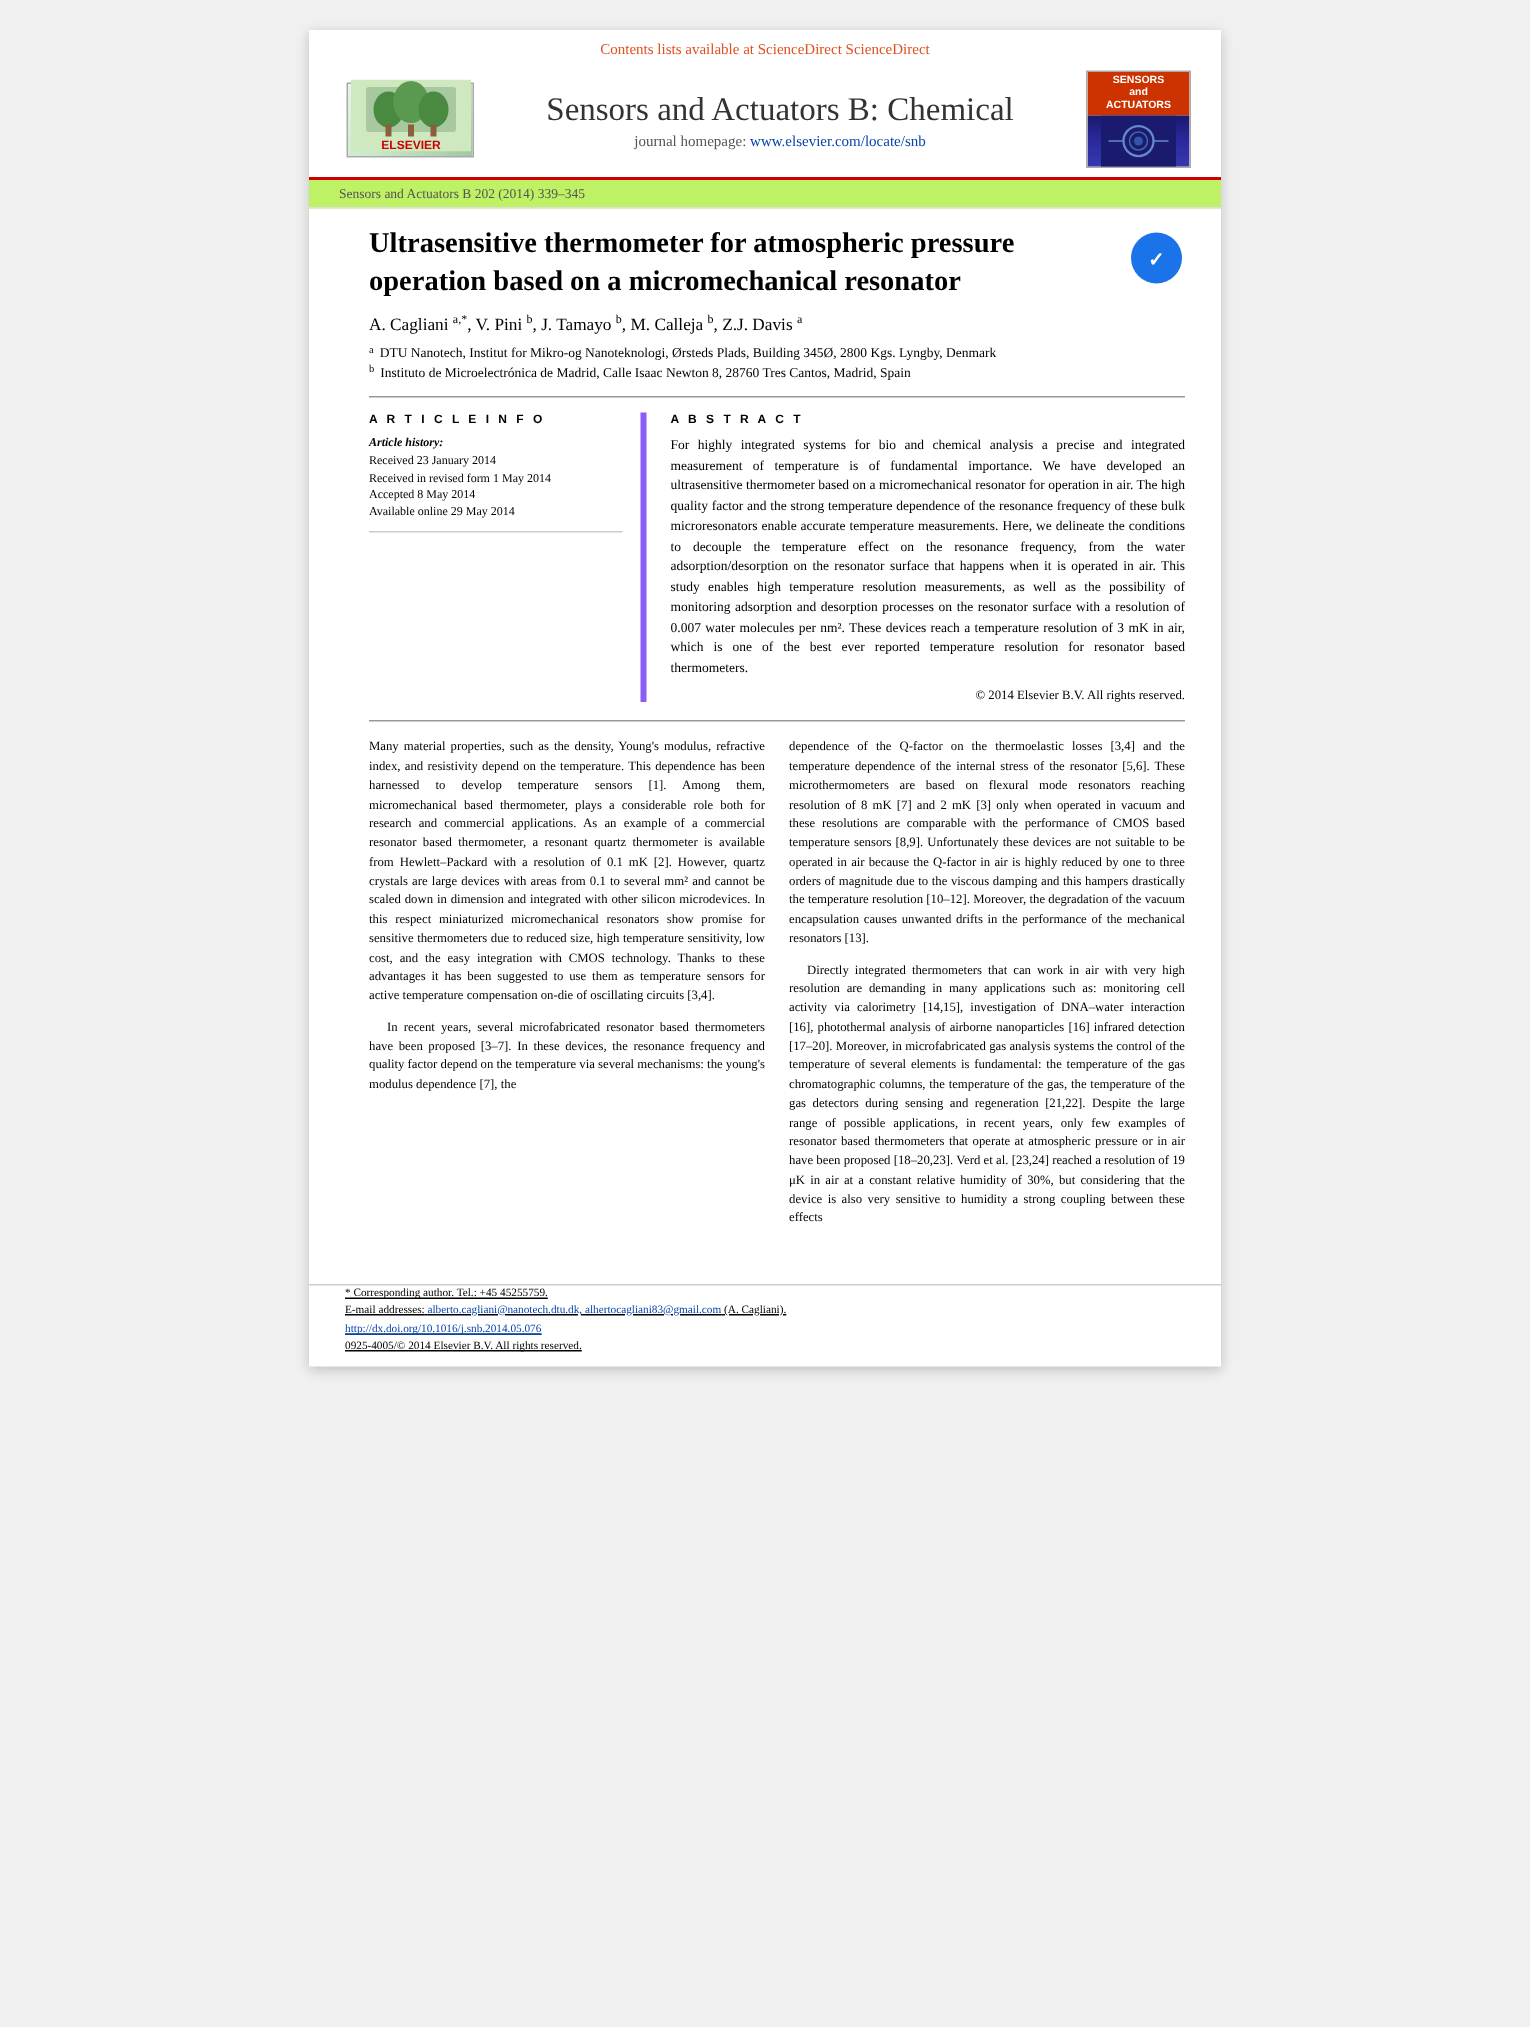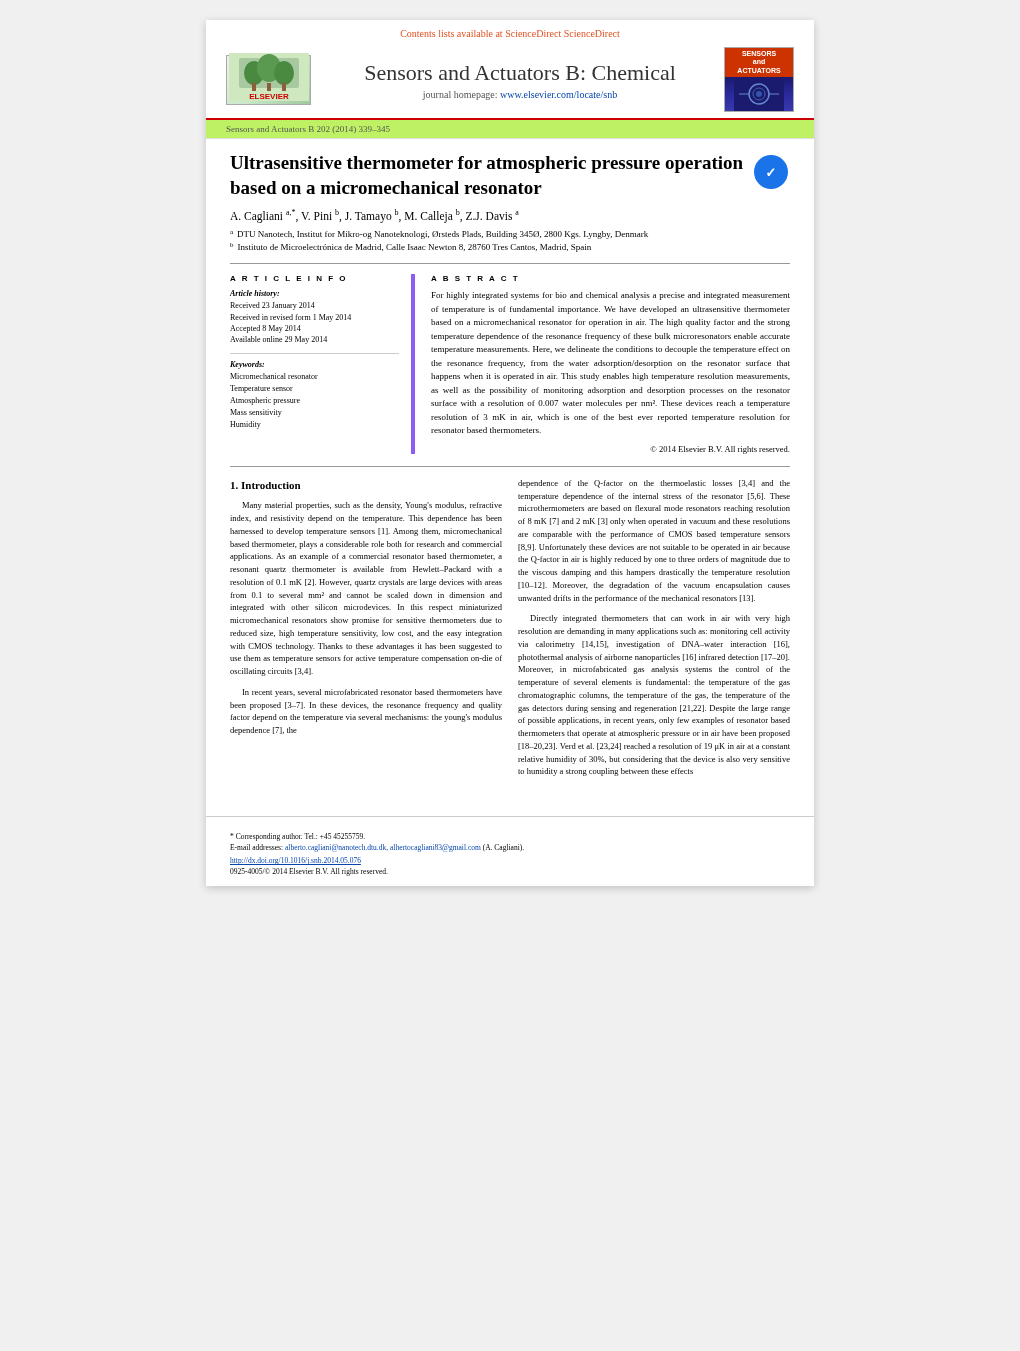--- a/index.html
+++ b/index.html
@@ -33,21 +33,21 @@
       display: flex;
       align-items: center;
       justify-content: space-between;
       padding: 4px 0 6px 0;
     }
     .elsevier-logo {
       width: 90px;
       height: 55px;
       display: flex;
       flex-direction: column;
-      align-items: flex-start;
+      align-items: flex-end;
       justify-content: center;
     }
     .elsevier-img {
       width: 85px;
       height: 50px;
       background: linear-gradient(135deg, #e8f4e8 0%, #c8e8c8 50%, #a0c8a0 100%);
       border: 1px solid #aaa;
       display: flex;
       align-items: flex-end;
       justify-content: center;
@@ -102,22 +102,21 @@
     
     .doi-bar {
       background: #bef264;
       padding: 4px 20px;
       font-size: 9px;
       color: #555;
       border-bottom: 1px solid #ddd;
     }
     
     .article-body {
-      padding: 12px 24px 20px 8px;
-      margin-left: 16px;
+      padding: 12px 24px 20px 40px;
     }
     
     .article-title-section {
       display: flex;
       align-items: flex-start;
       margin-bottom: 8px;
     }
     .article-title {
       font-size: 19px;
       font-weight: bold;
@@ -240,23 +239,24 @@
       color: #000;
       margin-bottom: 6px;
     }
     .paragraph {
       margin-bottom: 8px;
       text-indent: 12px;
     }
     .paragraph:first-of-type { text-indent: 0; }
     
     .footer-area {
-      padding: 15px 24px 10px 24px;
+      padding: 0 24px 10px 24px;
       border-top: 1px solid #ccc;
       margin-top: 10px;
+      text-decoration: underline;
     }
     .footer-note {
       font-size: 7.5px;
       color: #000;
       line-height: 1.4;
     }
     .footer-note a { color: #0645ad; text-decoration: none; }
     .footer-doi {
       font-size: 7.5px;
       color: #0645ad;
@@ -362,45 +362,34 @@
       <div class="article-info-col">
         <div class="section-header">A R T I C L E   I N F O</div>
         <div class="info-group">
           <div class="info-label">Article history:</div>
           <div class="info-text">Received 23 January 2014</div>
           <div class="info-text">Received in revised form 1 May 2014</div>
           <div class="info-text">Accepted 8 May 2014</div>
           <div class="info-text">Available online 29 May 2014</div>
         </div>
         <hr style="border:none;border-top:1px solid #ccc;margin:6px 0;">
-        <div class="info-group">
-          <div class="info-label">Keywords:</div>
-          <div class="keywords-list">
-            <div>Micromechanical resonator</div>
-            <div>Temperature sensor</div>
-            <div>Atmospheric pressure</div>
-            <div>Mass sensitivity</div>
-            <div>Humidity</div>
-          </div>
-        </div>
       </div>
 
       <div class="abstract-col">
         <div class="section-header">A B S T R A C T</div>
         <div class="abstract-text">For highly integrated systems for bio and chemical analysis a precise and integrated measurement of temperature is of fundamental importance. We have developed an ultrasensitive thermometer based on a micromechanical resonator for operation in air. The high quality factor and the strong temperature dependence of the resonance frequency of these bulk microresonators enable accurate temperature measurements. Here, we delineate the conditions to decouple the temperature effect on the resonance frequency, from the water adsorption/desorption on the resonator surface that happens when it is operated in air. This study enables high temperature resolution measurements, as well as the possibility of monitoring adsorption and desorption processes on the resonator surface with a resolution of 0.007 water molecules per nm². These devices reach a temperature resolution of 3 mK in air, which is one of the best ever reported temperature resolution for resonator based thermometers.</div>
         <div class="copyright-line">© 2014 Elsevier B.V. All rights reserved.</div>
       </div>
     </div>
 
     <hr class="section-divider">
 
     <div class="main-two-col">
 
       <div class="main-col">
-        <div class="section-title">1.  Introduction</div>
         <div class="paragraph">Many material properties, such as the density, Young's modulus, refractive index, and resistivity depend on the temperature. This dependence has been harnessed to develop temperature sensors [1]. Among them, micromechanical based thermometer, plays a considerable role both for research and commercial applications. As an example of a commercial resonator based thermometer, a resonant quartz thermometer is available from Hewlett–Packard with a resolution of 0.1 mK [2]. However, quartz crystals are large devices with areas from 0.1 to several mm² and cannot be scaled down in dimension and integrated with other silicon microdevices. In this respect miniaturized micromechanical resonators show promise for sensitive thermometers due to reduced size, high temperature sensitivity, low cost, and the easy integration with CMOS technology. Thanks to these advantages it has been suggested to use them as temperature sensors for active temperature compensation on-die of oscillating circuits [3,4].</div>
         <div class="paragraph">In recent years, several microfabricated resonator based thermometers have been proposed [3–7]. In these devices, the resonance frequency and quality factor depend on the temperature via several mechanisms: the young's modulus dependence [7], the</div>
       </div>
 
       <div class="main-col">
         <div class="paragraph" style="text-indent:0">dependence of the Q-factor on the thermoelastic losses [3,4] and the temperature dependence of the internal stress of the resonator [5,6]. These microthermometers are based on flexural mode resonators reaching resolution of 8 mK [7] and 2 mK [3] only when operated in vacuum and these resolutions are comparable with the performance of CMOS based temperature sensors [8,9]. Unfortunately these devices are not suitable to be operated in air because the Q-factor in air is highly reduced by one to three orders of magnitude due to the viscous damping and this hampers drastically the temperature resolution [10–12]. Moreover, the degradation of the vacuum encapsulation causes unwanted drifts in the performance of the mechanical resonators [13].</div>
         <div class="paragraph" style="text-indent:12px">Directly integrated thermometers that can work in air with very high resolution are demanding in many applications such as: monitoring cell activity via calorimetry [14,15], investigation of DNA–water interaction [16], photothermal analysis of airborne nanoparticles [16] infrared detection [17–20]. Moreover, in microfabricated gas analysis systems the control of the temperature of several elements is fundamental: the temperature of the gas chromatographic columns, the temperature of the gas, the temperature of the gas detectors during sensing and regeneration [21,22]. Despite the large range of possible applications, in recent years, only few examples of resonator based thermometers that operate at atmospheric pressure or in air have been proposed [18–20,23]. Verd et al. [23,24] reached a resolution of 19 μK in air at a constant relative humidity of 30%, but considering that the device is also very sensitive to humidity a strong coupling between these effects</div>
       </div>
     </div>
 

